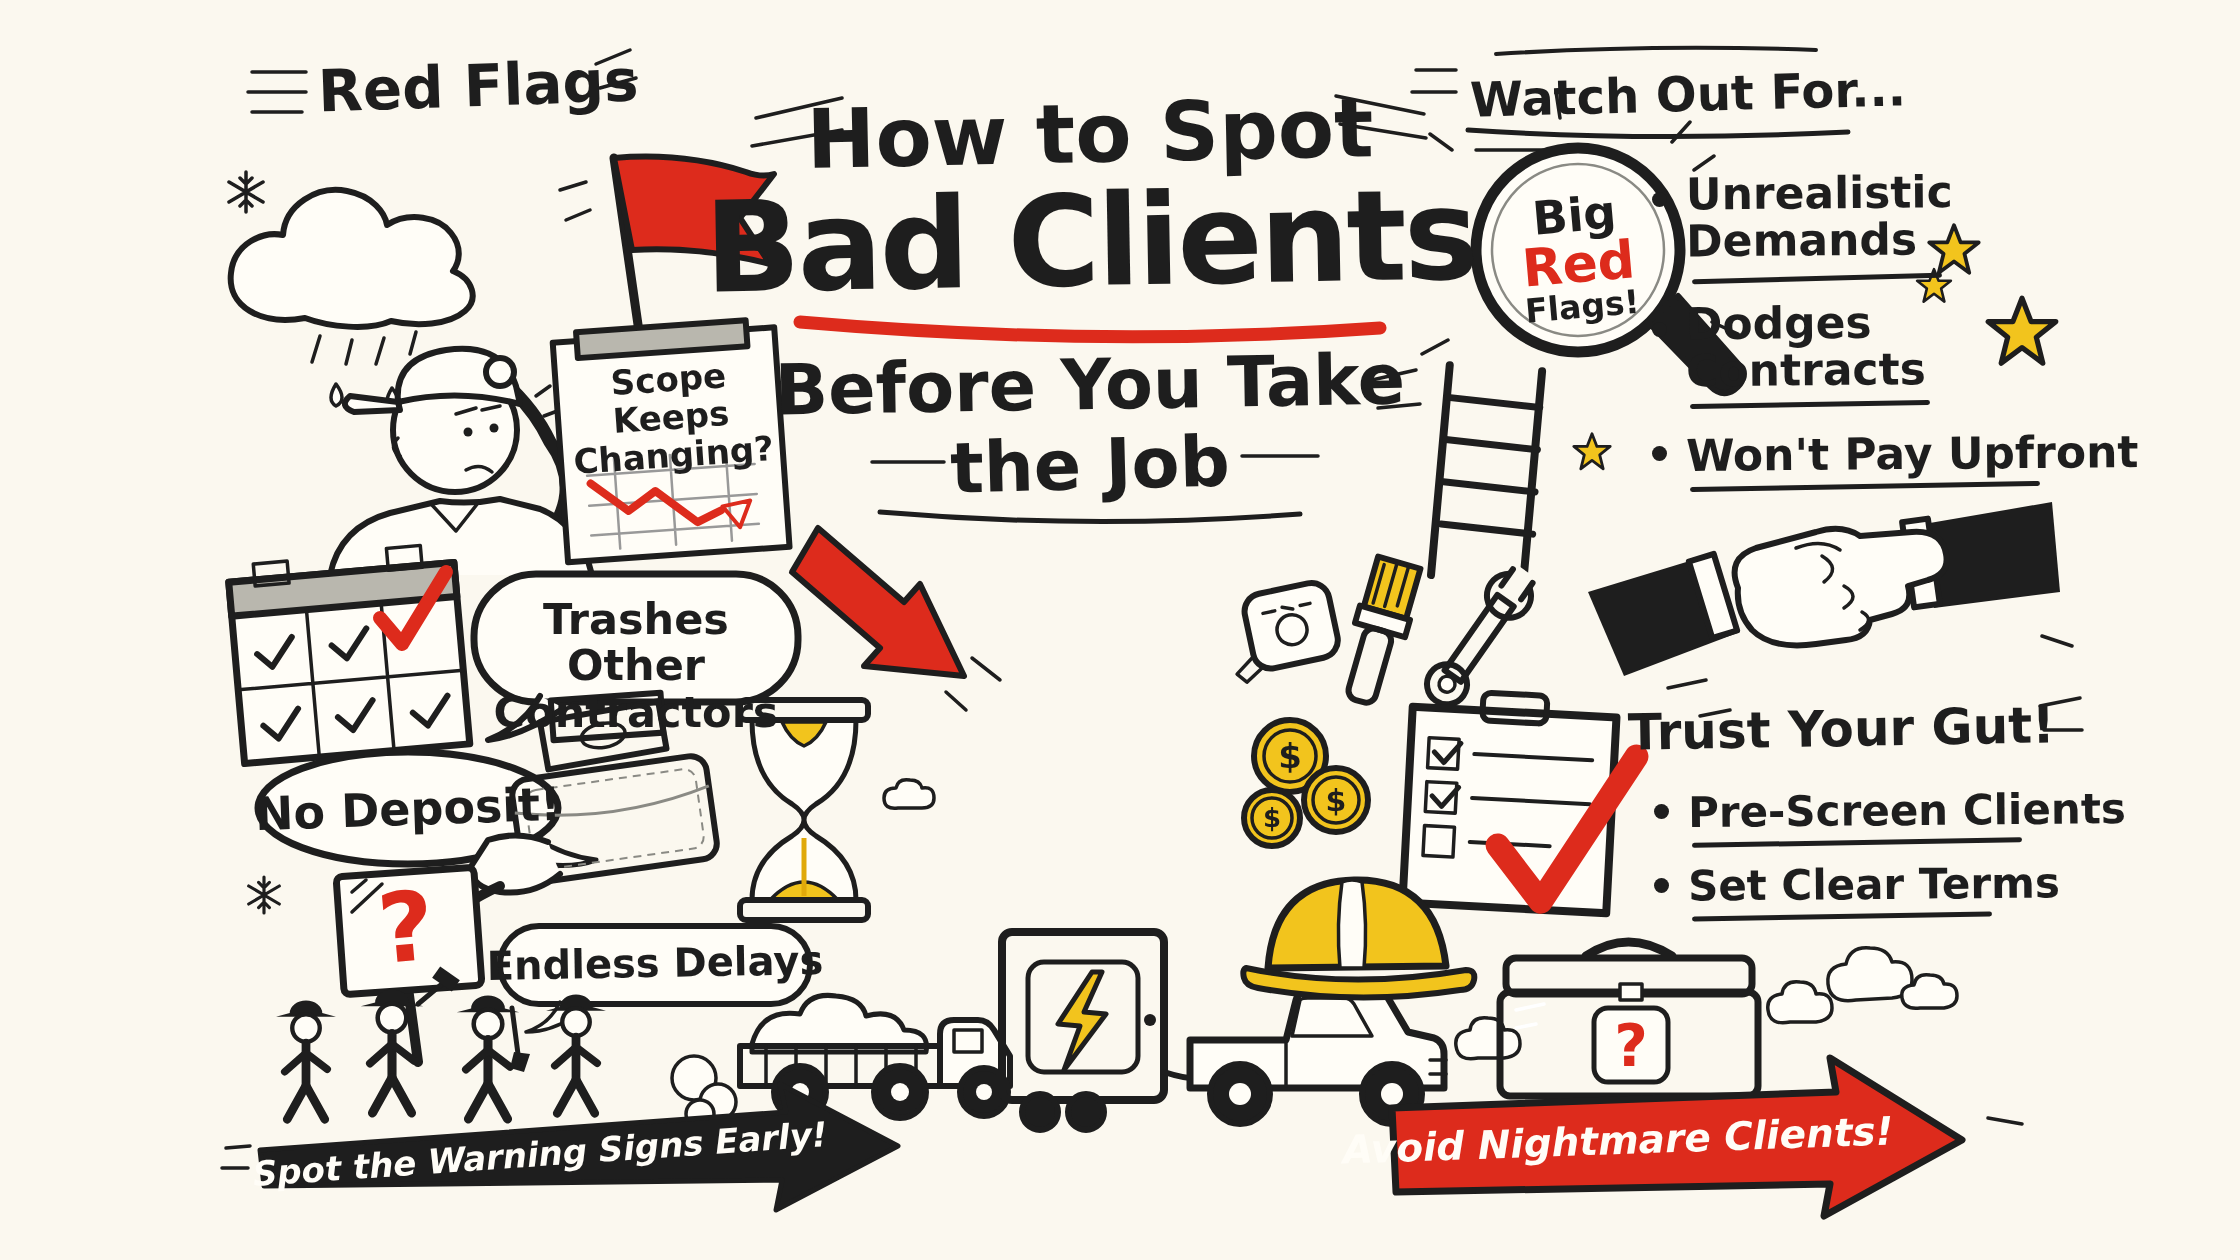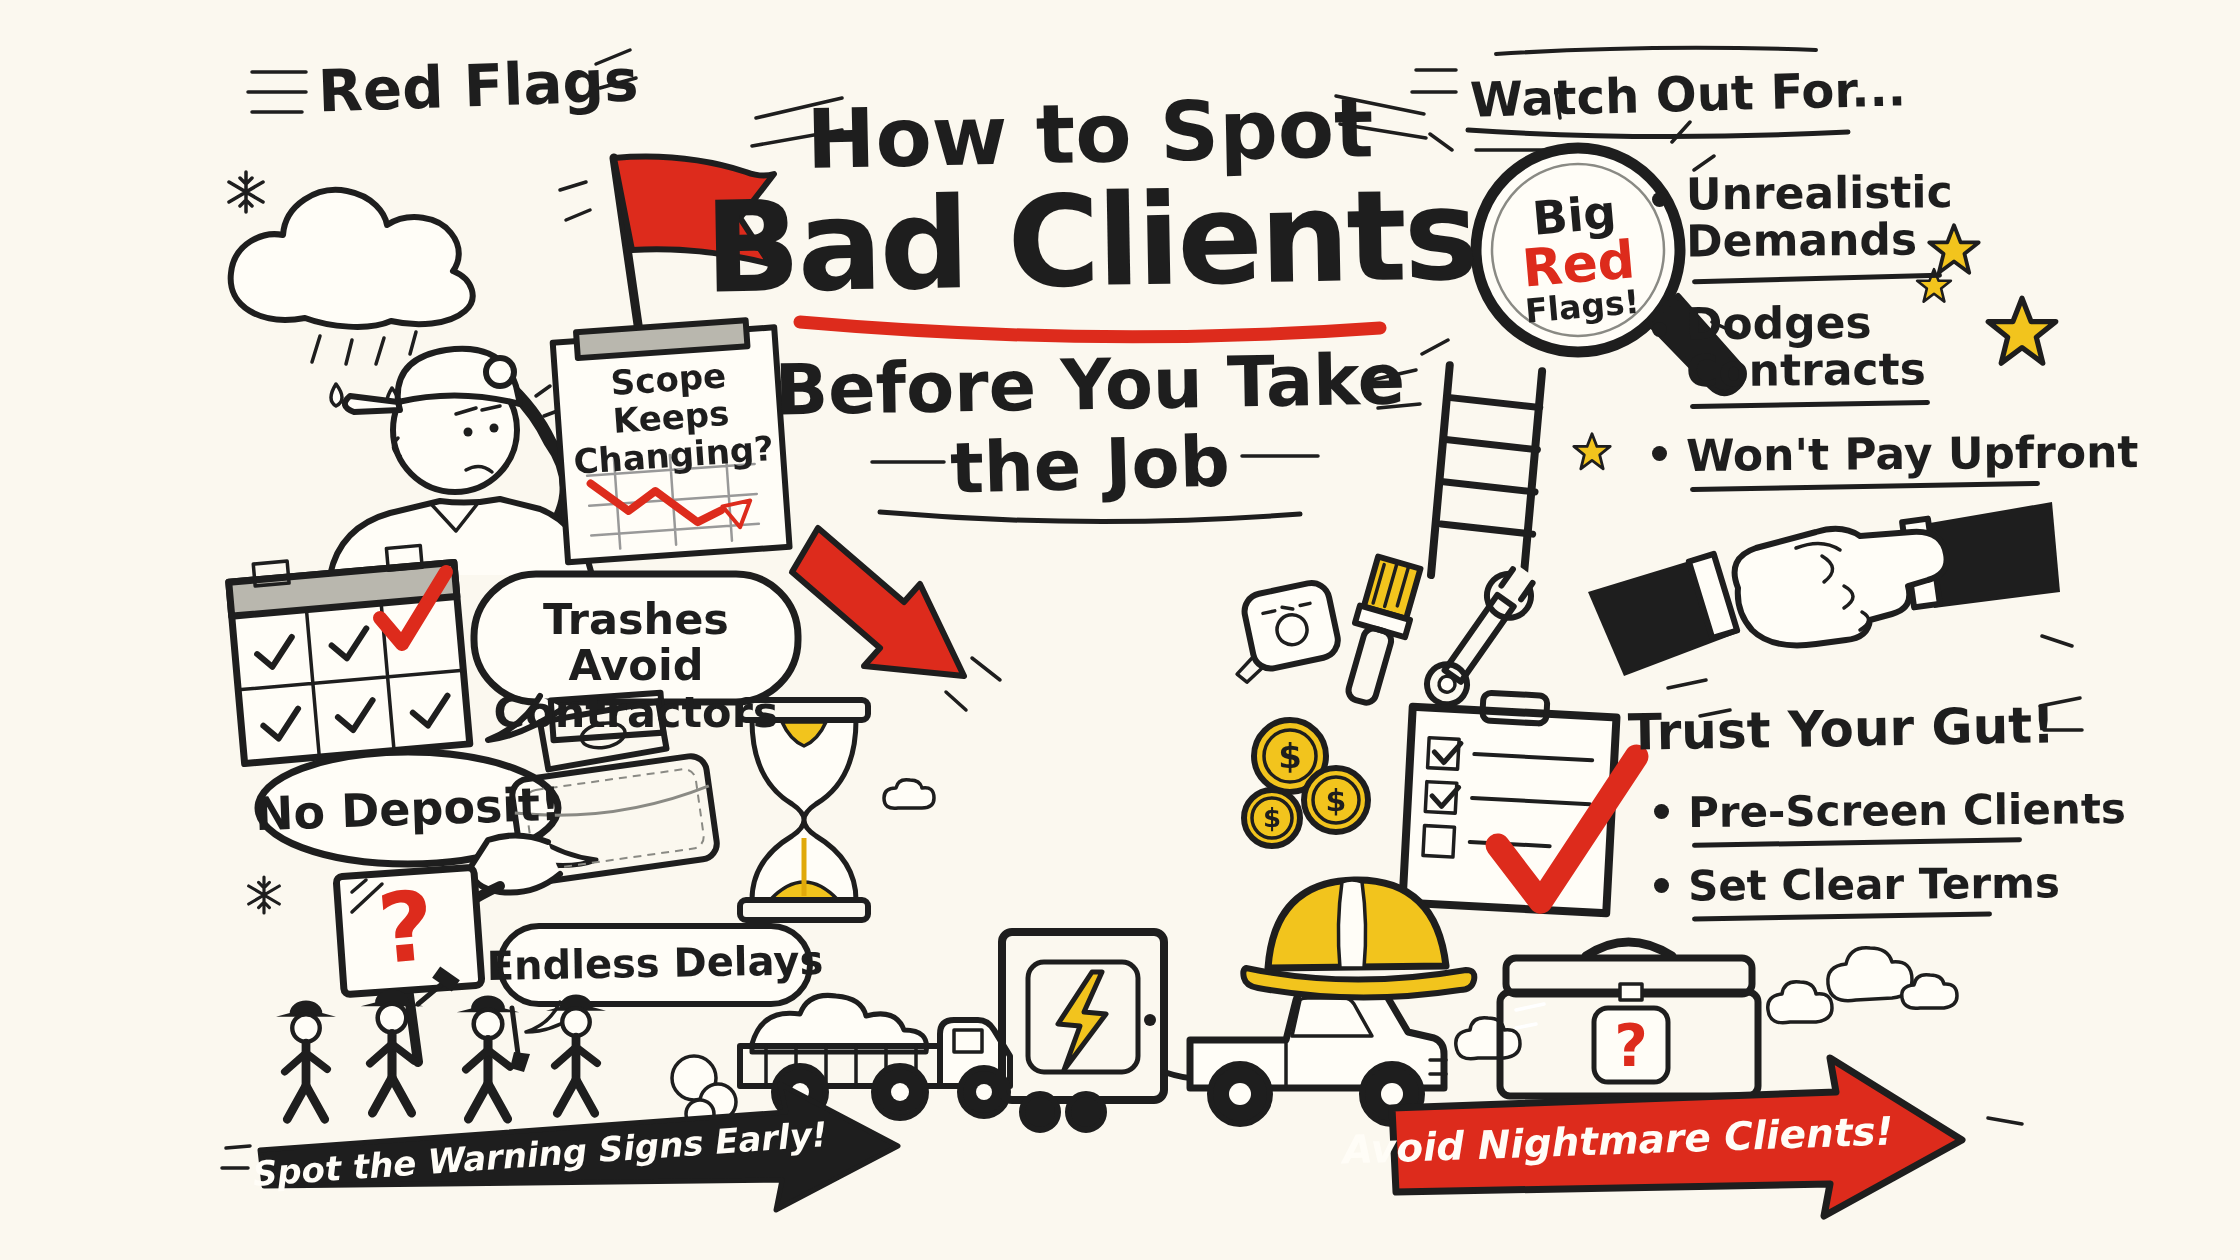--- a/index.html
+++ b/index.html
@@ -321,21 +321,21 @@
   <span class="dot" style="left:1652px;top:322px;"></span>
   <div class="t wrap" style="left:1686px;top:300px;width:300px;font-size:44px;line-height:1.06;transform:rotate(-0.5deg);">Dodges Contracts</div>
   <div class="uline" style="left:1690px;top:402px;width:240px;transform:rotate(-1deg);"></div>
 
   <span class="dot" style="left:1652px;top:446px;"></span>
   <div class="t" style="left:1686px;top:428px;font-size:44px;transform:rotate(-0.5deg);">Won't Pay Upfront</div>
   <div class="uline" style="left:1690px;top:484px;width:350px;transform:rotate(-1deg);"></div>
 
   <div class="t wrap" style="left:671px;top:360px;width:212px;margin-left:-106px;text-align:center;font-size:34px;line-height:1.12;transform:rotate(-4deg);">Scope Keeps Changing?</div>
 
-  <div class="t wrap" style="left:636px;top:596px;width:330px;margin-left:-165px;text-align:center;font-size:43px;line-height:1.08;">Trashes Avoid Contractors</div>
+  <div class="t wrap" style="left:636px;top:596px;width:330px;margin-left:-165px;text-align:center;font-size:43px;line-height:1.08;">Trashes Other Contractors</div>
   <div class="t" style="left:408px;top:782px;font-size:46px;transform:translateX(-50%) rotate(-2deg);">No Deposit!</div>
   <div class="t" style="left:655px;top:940px;font-size:40px;transform:translateX(-50%) rotate(-1deg);">Endless Delays</div>
 
   <div class="t" style="left:1628px;top:700px;font-size:50px;font-weight:800;transform:rotate(-1deg);">Trust Your Gut!</div>
   <span class="dot" style="left:1654px;top:804px;"></span>
   <div class="t" style="left:1688px;top:786px;font-size:42px;transform:rotate(-0.5deg);">Pre-Screen Clients</div>
   <div class="uline" style="left:1692px;top:840px;width:330px;transform:rotate(-1deg);"></div>
   <span class="dot" style="left:1654px;top:878px;"></span>
   <div class="t" style="left:1688px;top:860px;font-size:42px;transform:rotate(-0.5deg);">Set Clear Terms</div>
   <div class="uline" style="left:1692px;top:914px;width:300px;transform:rotate(-1deg);"></div>

